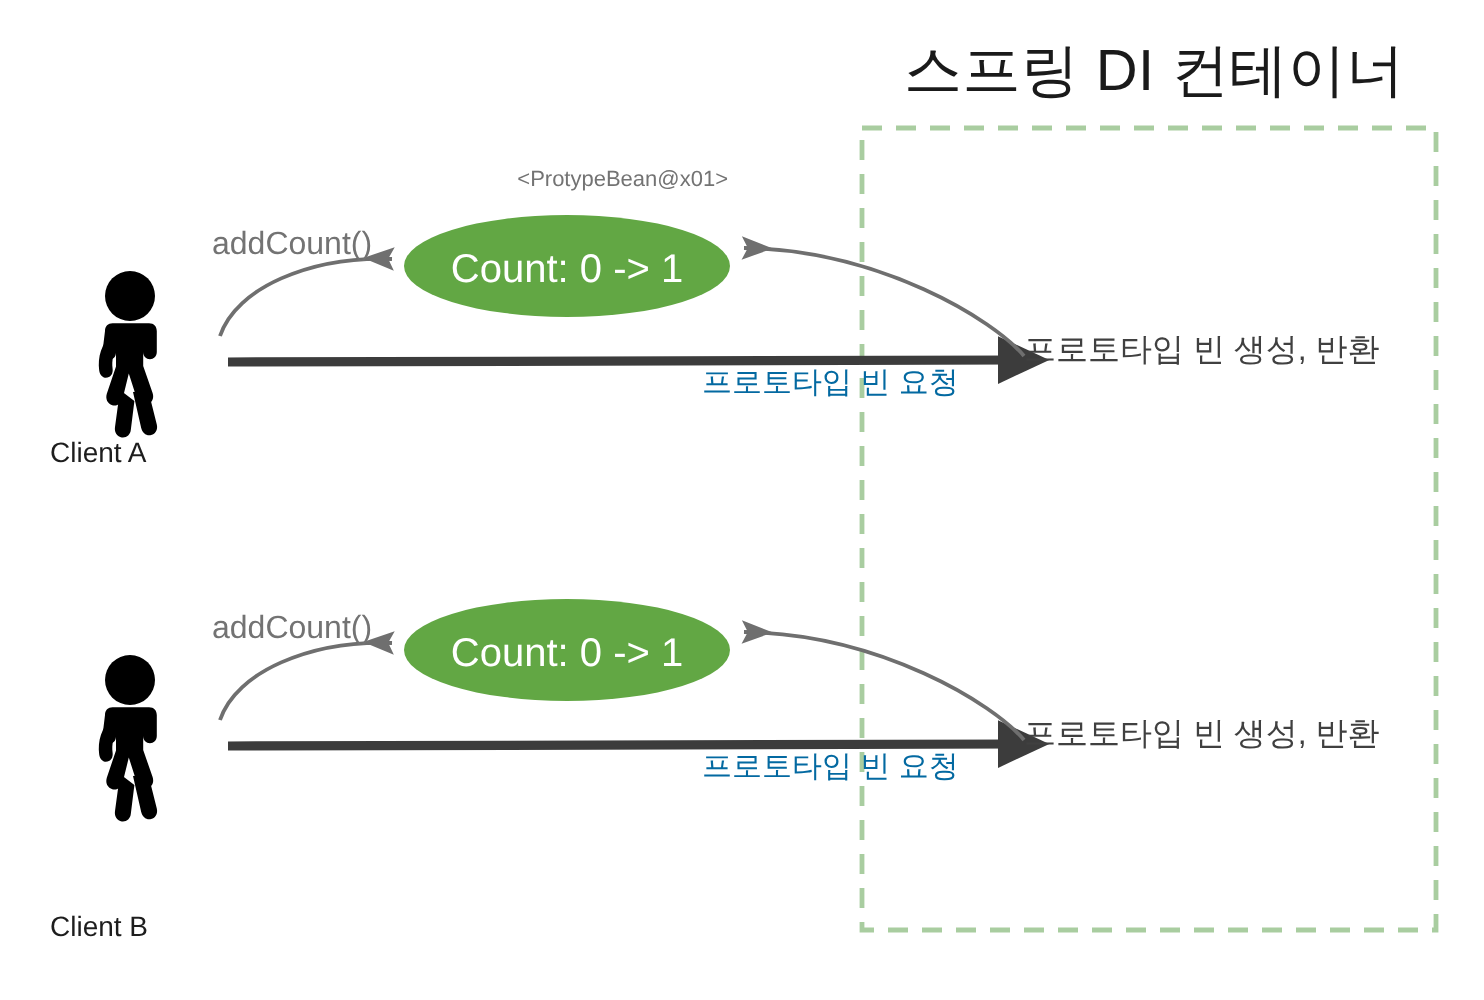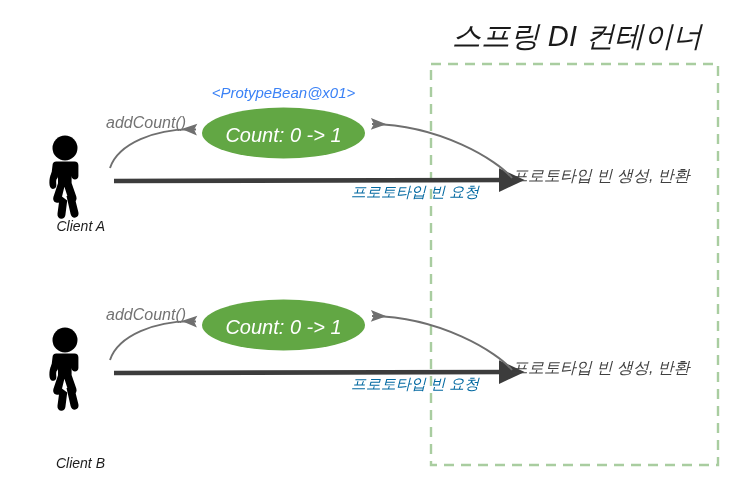--- a/index.html
+++ b/index.html
@@ -10,21 +10,20 @@
   }
   body {
     font-family: "Liberation Sans", "DejaVu Sans", sans-serif;
   }
   #canvas {
     position: relative;
     width: 742px;
     height: 500px;
     background: #ffffff;
     overflow: hidden;
-    font-style: italic;
   }
   #vector-layer {
     position: absolute;
     left: 0;
     top: 0;
     width: 742px;
     height: 500px;
   }
   .txt {
     position: absolute;
@@ -32,23 +31,23 @@
     line-height: 1;
   }
   
   .container-title {
     font-size: 29px;
     color: #1a1a1a;
     letter-spacing: 0.2px;
   }
   
   .bean-id-label {
-    font-size: 15px;
-    color: #3b82f6;
-    text-align: center;
+    font-size: 11px;
+    color: #737373;
+    text-align: right;
   }
   
   .bean-count-label {
     font-size: 20px;
     color: #ffffff;
     text-align: center;
   }
   
   .addcount-label {
     font-size: 16px;
@@ -60,21 +59,21 @@
     color: #0369a1;
   }
   .return-label {
     font-size: 16px;
     color: #404040;
   }
   
   .client-label {
     font-size: 14px;
     color: #1d1d1d;
-    text-align: right;
+    text-align: left;
   }
 </style>
 </head>
 <body>
 
 <div id="canvas">
 
   <svg id="vector-layer" viewBox="0 0 742 500">
     <defs>
       <marker id="arrow-thick" markerWidth="7" markerHeight="7" refX="2.2" refY="3" orient="auto" markerUnits="strokeWidth">

